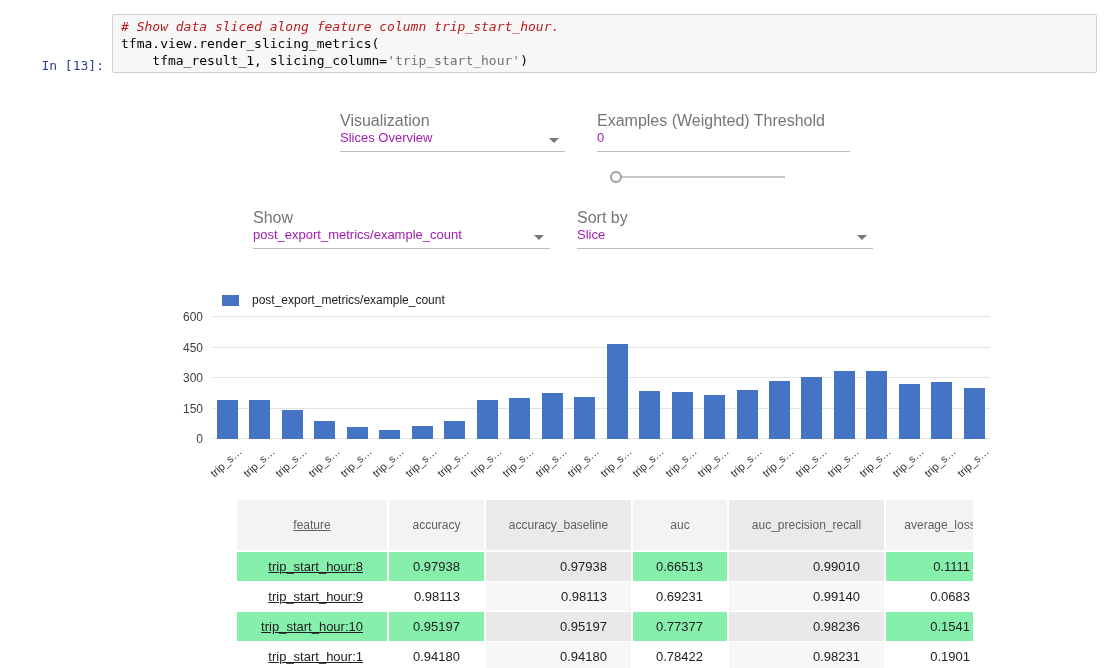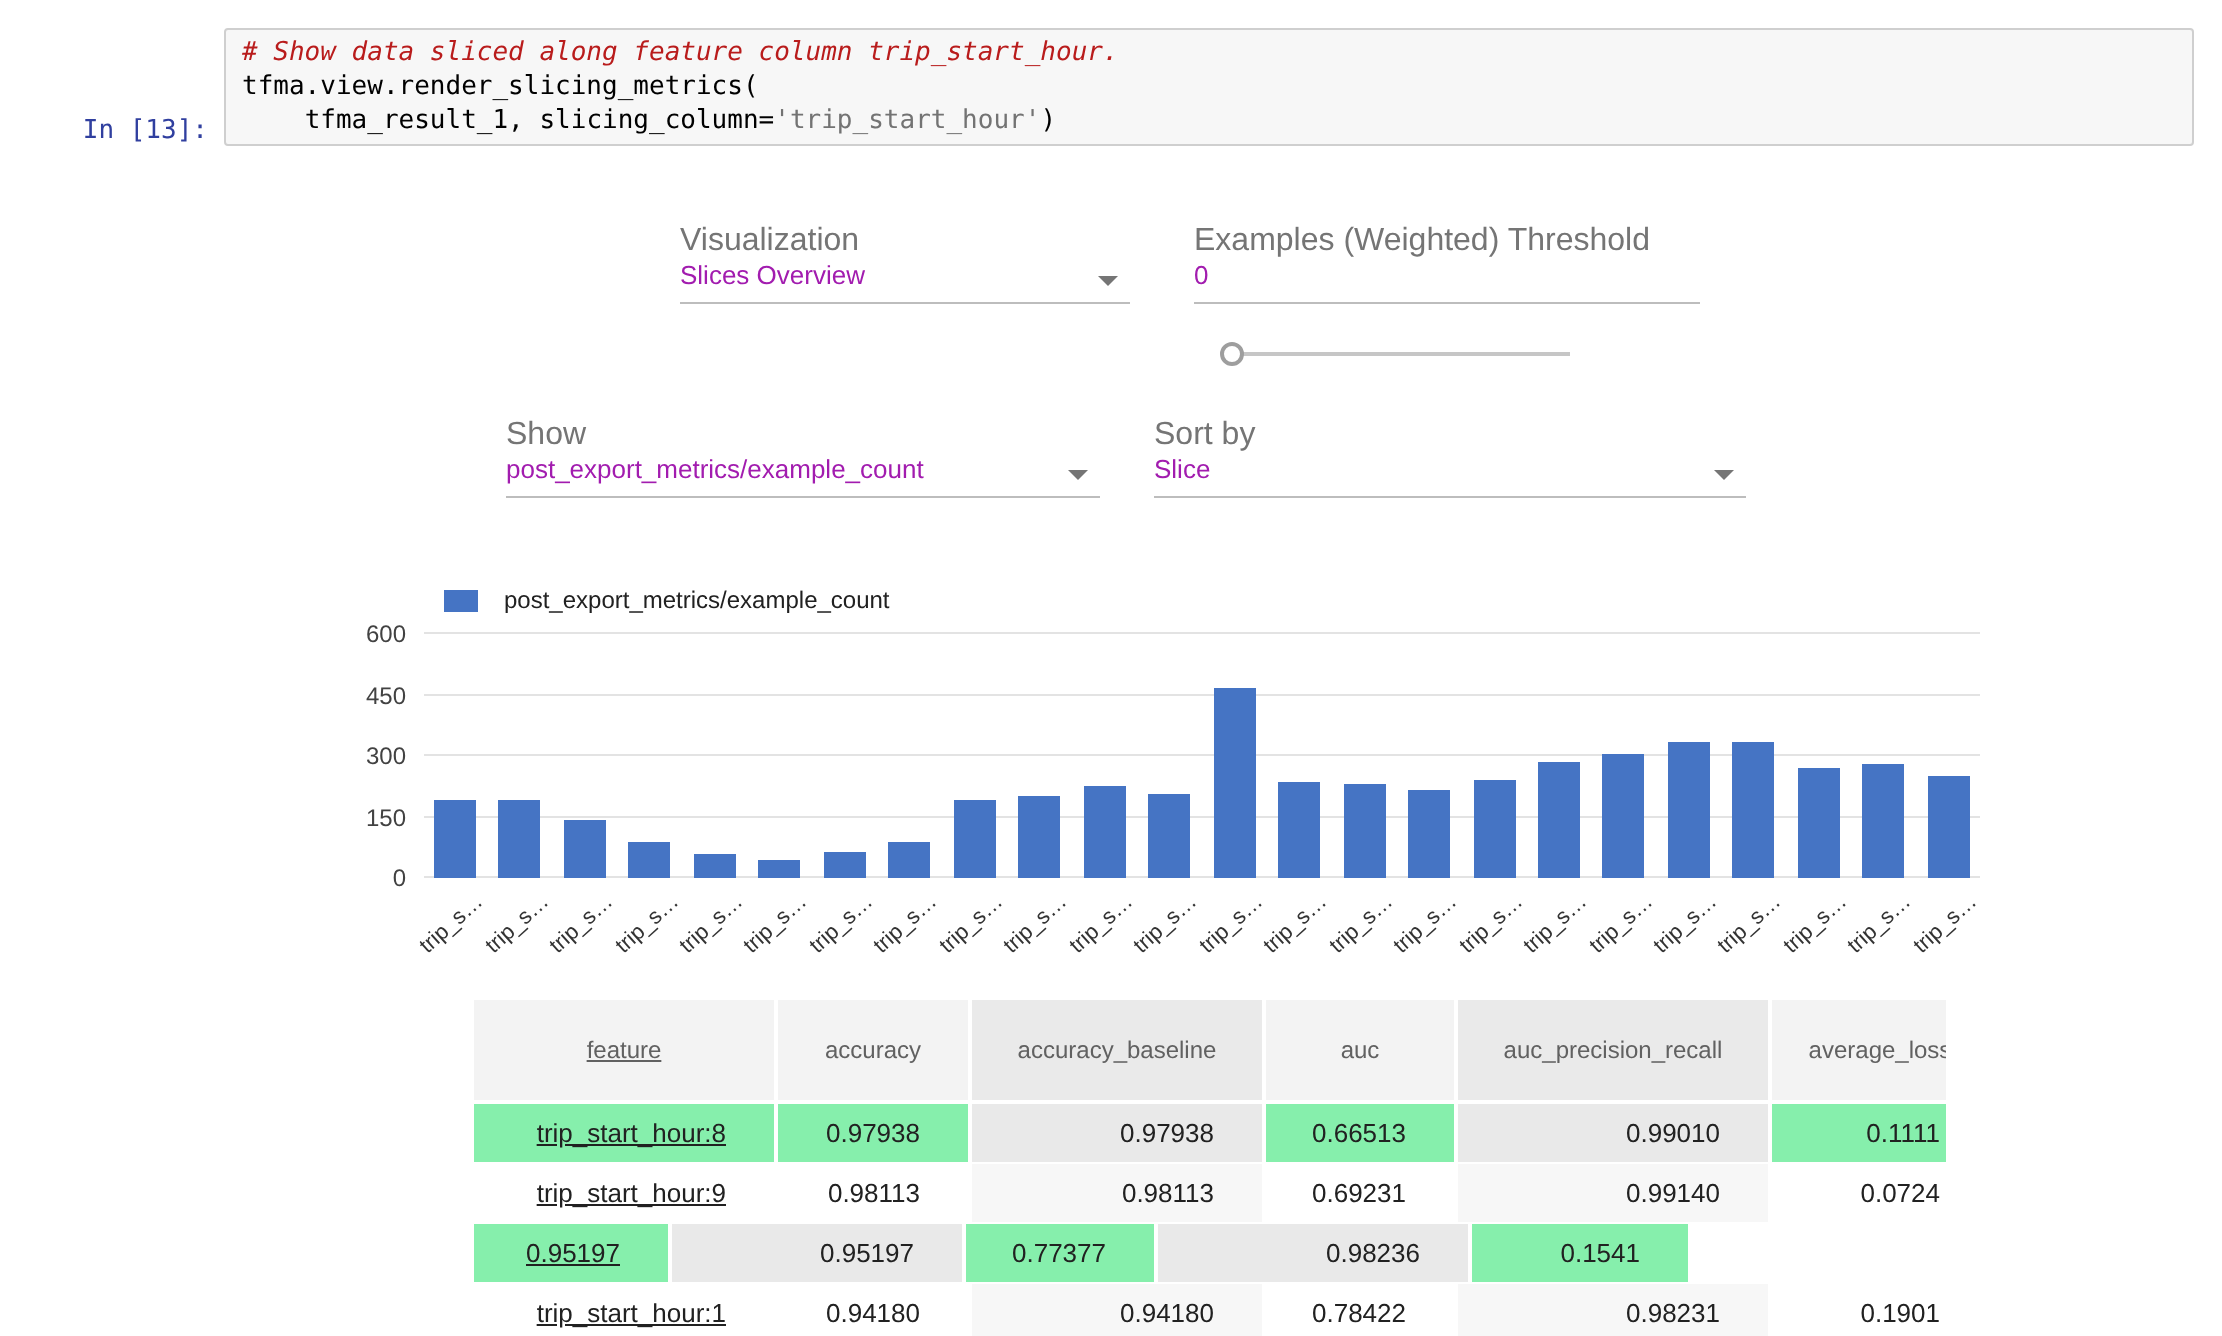--- a/index.html
+++ b/index.html
@@ -269,23 +269,24 @@
             <div class="tcell" style="width: 96px;">0.66513</div>
             <div class="tcell shade" style="width: 157px;">0.99010</div>
             <div class="tcell" style="width: 110px;">0.1111</div>
           </div>
           <div class="trow row-even">
             <div class="tcell" style="width: 150px;">trip_start_hour:9</div>
             <div class="tcell" style="width: 97px;">0.98113</div>
             <div class="tcell shade" style="width: 147px;">0.98113</div>
             <div class="tcell" style="width: 96px;">0.69231</div>
             <div class="tcell shade" style="width: 157px;">0.99140</div>
-            <div class="tcell" style="width: 110px;">0.0724</div>
+            <div class="tcell" style="width: 110px;">0.0683</div>
           </div>
           <div class="trow row-odd">
+            <div class="tcell" style="width: 150px;">trip_start_hour:10</div>
             <div class="tcell" style="width: 97px;">0.95197</div>
             <div class="tcell shade" style="width: 147px;">0.95197</div>
             <div class="tcell" style="width: 96px; text-align: center;">0.77377</div>
             <div class="tcell shade" style="width: 157px;">0.98236</div>
             <div class="tcell" style="width: 110px;">0.1541</div>
           </div>
           <div class="trow row-even">
             <div class="tcell" style="width: 150px;">trip_start_hour:1</div>
             <div class="tcell" style="width: 97px;">0.94180</div>
             <div class="tcell shade" style="width: 147px;">0.94180</div>

